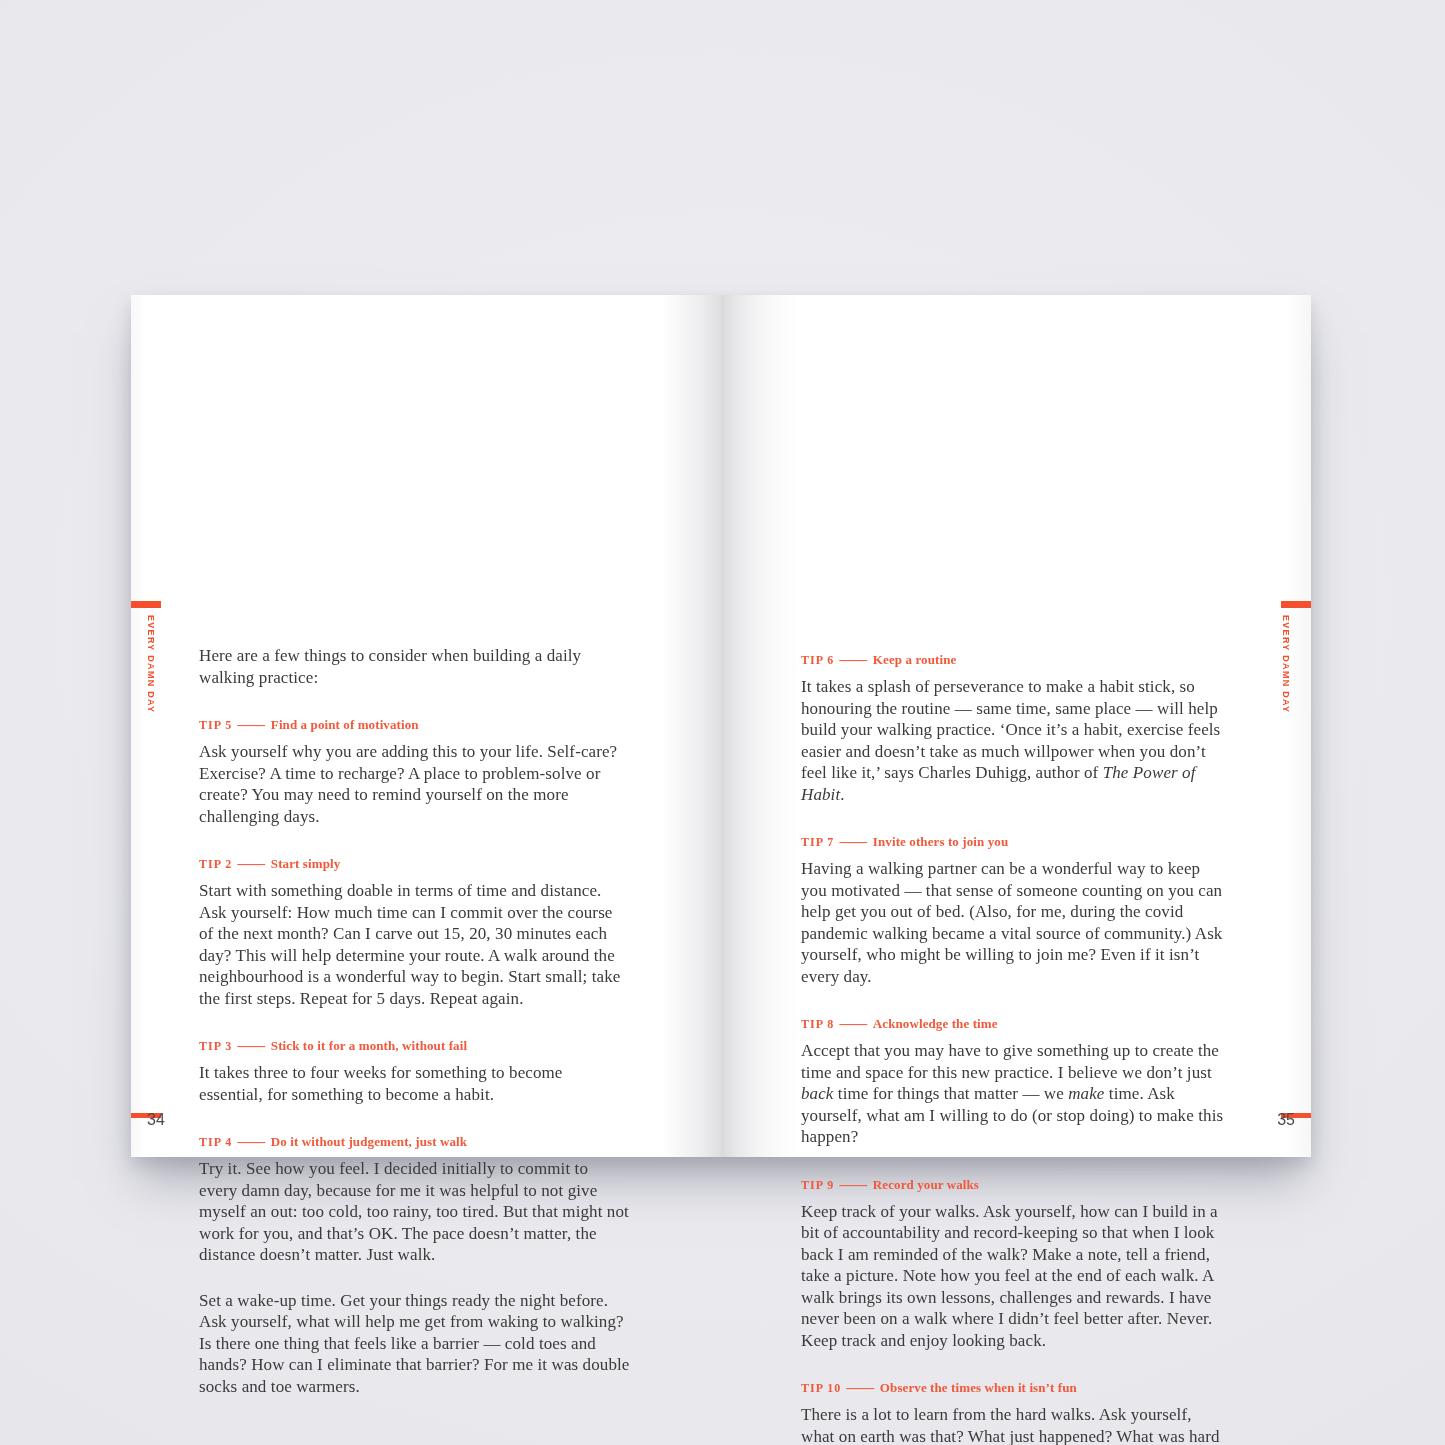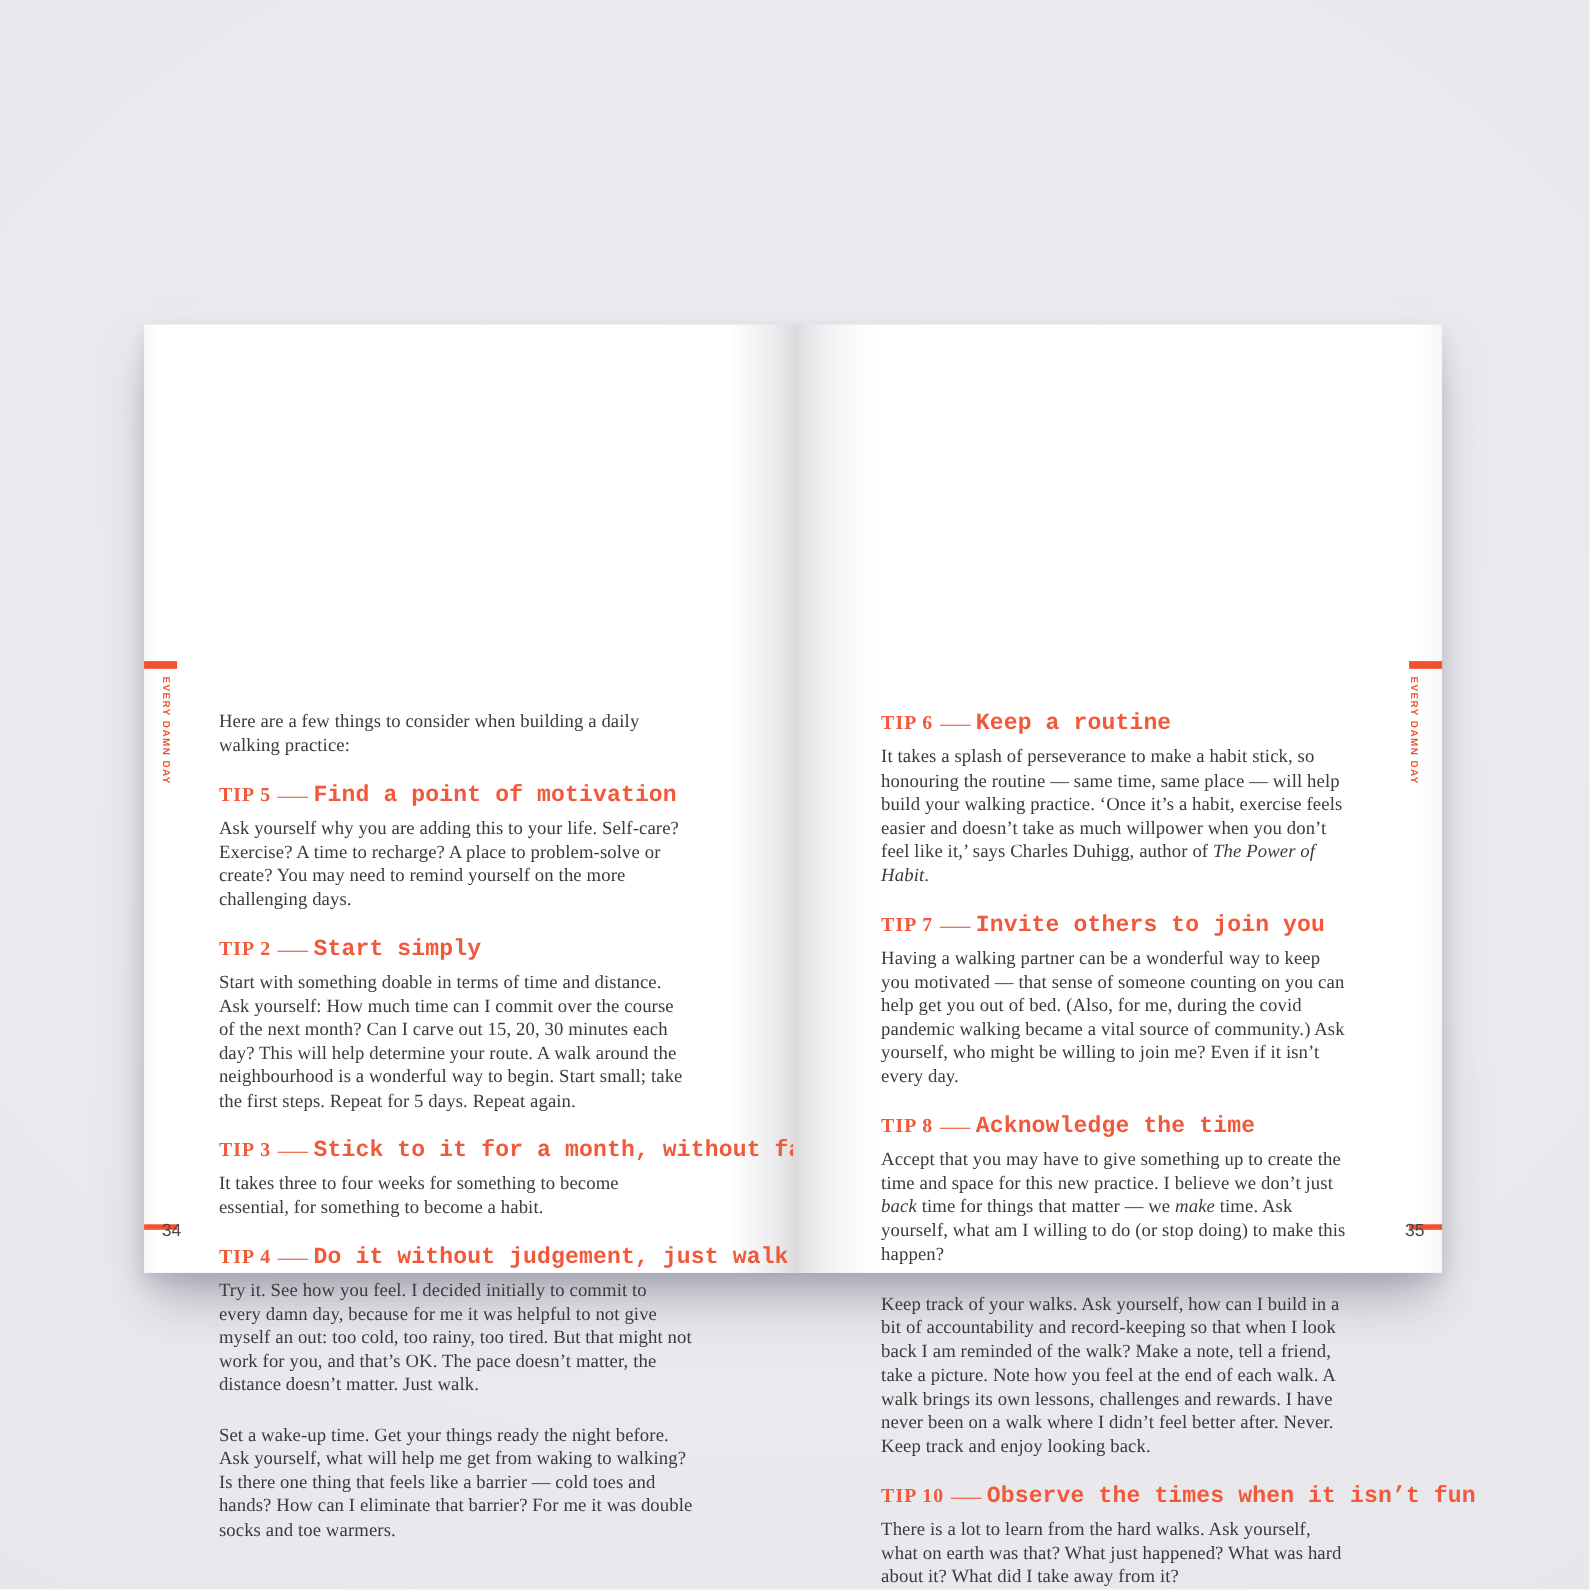--- a/index.html
+++ b/index.html
@@ -32,29 +32,29 @@
     font-family: "Liberation Serif", serif;
     font-size: 17px; line-height: 21.5px;
     color: var(--ink, #3b3b3b);
     letter-spacing: 0.1px;
   }
   .tip { margin-top: 24px; }
   .content > .tip:first-child { margin-top: 0; }
   .tip-heading { margin: 0 0 7px 0; color: var(--accent, #F2583A); white-space: nowrap; }
   .tip-label {
     font-family: "Liberation Serif", serif;
-    font-weight: bold; font-size: 18px; letter-spacing: 1px;
+    font-weight: bold; font-size: 12px; letter-spacing: 1px;
   }
   .tip-sep {
     display: inline-block; transform: scaleX(1.9);
     margin: 0 12px; font-weight: bold; font-size: 14.5px;
   }
   .tip-title {
-    font-family: Liberation Mono, monospace;
-    font-weight: bold; font-size: 21px; letter-spacing: 0.1px; text-align: right;
+    font-family: Liberation Serif, serif;
+    font-weight: bold; font-size: 13px; letter-spacing: 0.1px; text-align: right;
   }
   .tip-body em { font-style: italic; }
 
   .spine-bar {
     position: absolute; top: 306px; width: 30px; height: 7px;
     background: var(--bar, #F4502E);
   }
   .page-left .spine-bar { left: 0; }
   .page-right .spine-bar { right: 0; }
   .spine-text {
@@ -137,20 +137,21 @@
         <h3 class="tip-heading"><span class="tip-label">TIP 7</span><span class="tip-sep">—</span><span class="tip-title">Invite others to join you</span></h3>
         <p class="tip-body"><span>Having a walking partner can be a wonderful way to keep you motivated — that sense of someone counting on you can help get you out of bed. (Also, for me, during the covid pandemic walking became a vital source of community.) Ask yourself, who might be willing to join me? Even if it isn’t every day.</span></p>
       </section>
 
       <section class="tip">
         <h3 class="tip-heading"><span class="tip-label">TIP 8</span><span class="tip-sep">—</span><span class="tip-title">Acknowledge the time</span></h3>
         <p class="tip-body"><span>Accept that you may have to give something up to create the time and space for this new practice. I believe we don’t just </span><em>back</em><span> time for things that matter — we </span><em>make</em><span> time. Ask yourself, what am I willing to do (or stop doing) to make this happen?</span></p>
       </section>
 
       <section class="tip">
+        <h3 class="tip-heading"><span class="tip-label">TIP 9</span><span class="tip-sep">—</span><span class="tip-title">Record your walks</span></h3>
         <p class="tip-body"><span>Keep track of your walks. Ask yourself, how can I build in a bit of accountability and record-keeping so that when I look back I am reminded of the walk? Make a note, tell a friend, take a picture. Note how you feel at the end of each walk. A walk brings its own lessons, challenges and rewards. I have never been on a walk where I didn’t feel better after. Never. Keep track and enjoy looking back.</span></p>
       </section>
 
       <section class="tip">
         <h3 class="tip-heading"><span class="tip-label">TIP 10</span><span class="tip-sep">—</span><span class="tip-title">Observe the times when it isn’t fun</span></h3>
         <p class="tip-body"><span>There is a lot to learn from the hard walks. Ask yourself, what on earth was that? What just happened? What was hard about it? What did I take away from it?</span></p>
       </section>
     </div>
 
     <div class="folio-dash"></div>

